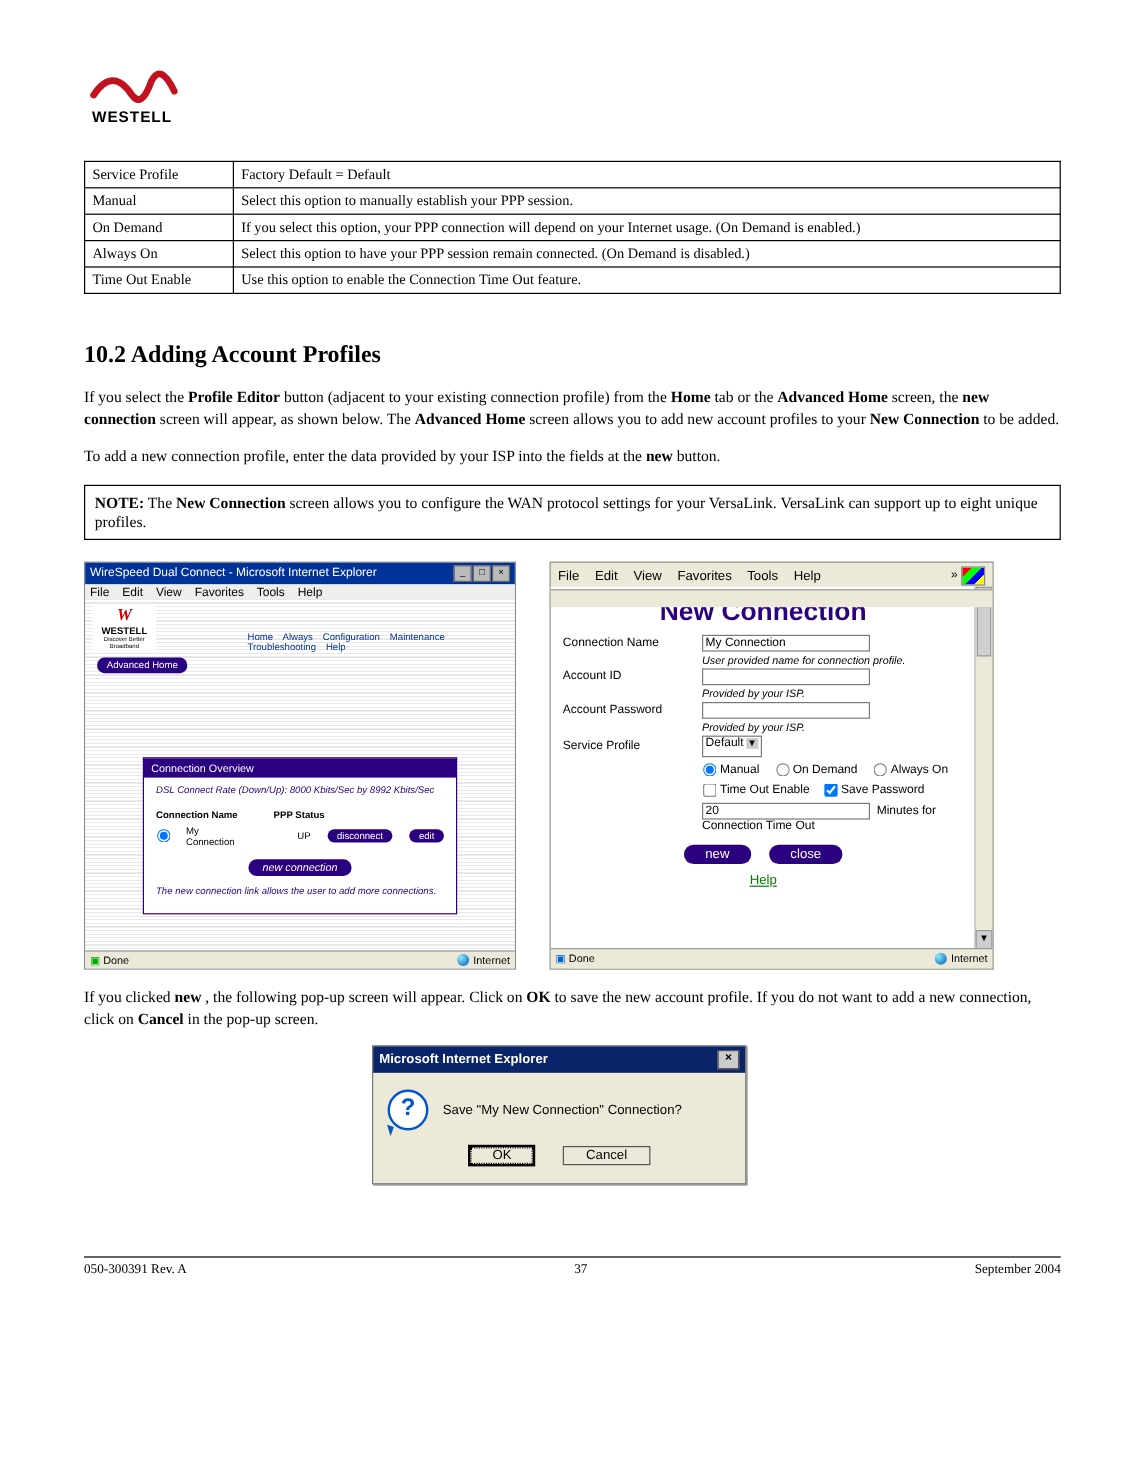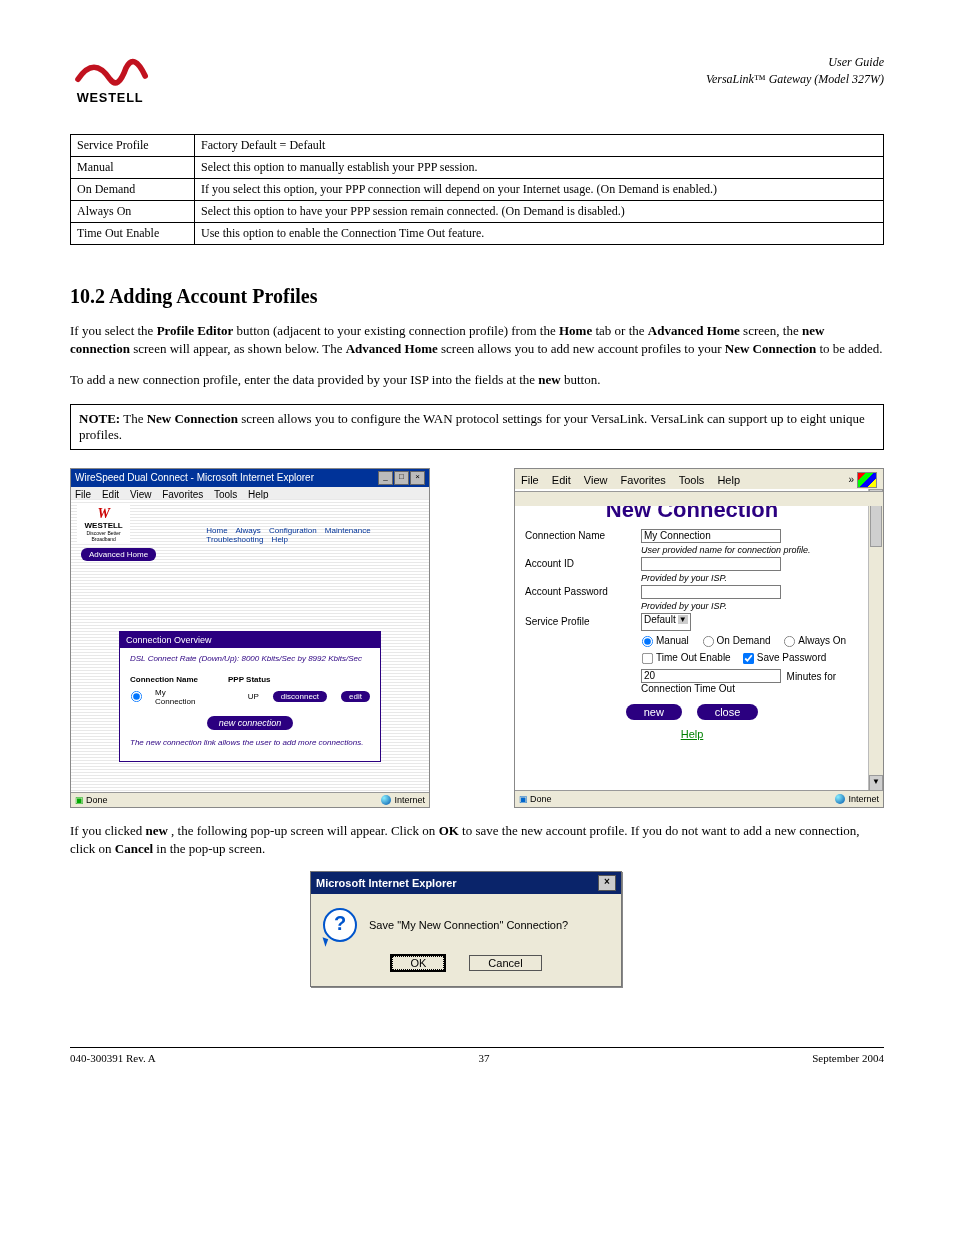--- a/index.html
+++ b/index.html
@@ -52,21 +52,20 @@
     border: 1px solid #000;
     padding: 6px 8px;
     margin: 14px 0 18px 0;
     font-size: 13px;
   }
   .screens-row {
     display: flex;
     gap: 28px;
     margin-bottom: 14px;
     align-items: flex-start;
-    justify-content: space-between;
   }
   .screen {
     border: 1px solid #888;
     font-family: Tahoma, Arial, sans-serif;
     font-size: 10px;
     background: #fff;
     box-sizing: border-box;
   }
   .screen-left { width: 360px; height: 340px; position: relative; }
   .screen-right { width: 370px; height: 340px; position: relative; background:#ece9d8; }
@@ -355,24 +354,20 @@
 <body>
 
 <div class="page">
 
   <div class="header-row">
     <div class="logo-box">
       <svg class="logo-svg" viewBox="0 0 100 70">
         <path d="M10 34 Q30 4 50 34 Q60 48 70 20 Q80 0 94 30" stroke="#c1121f" stroke-width="7" fill="none" stroke-linecap="round"></path>
         <text x="50" y="62" text-anchor="middle" font-family="Arial" font-size="16" font-weight="bold" fill="#000" letter-spacing="1">WESTELL</text>
       </svg>
-    </div>
-    <div class="header-right">
-      <div>User Guide</div>
-      <div>VersaLink™ Gateway (Model 327W)</div>
     </div>
   </div>
 
   <table class="profile-table">
     <tbody>
       <tr>
           <td>Service Profile</td>
           <td>Factory Default = Default</td>
         </tr>
       <tr>
@@ -606,18 +601,18 @@
       </div>
       <div>Save "My New Connection" Connection?</div>
     </div>
     <div class="dlg-btns">
       <button class="default">OK</button>
       <button>Cancel</button>
     </div>
   </div>
 
   <div class="footer">
-    <span>040-300391 Rev. A</span>
+    <span>050-300391 Rev. A</span>
     <span>37</span>
     <span>September 2004</span>
   </div>
 
 </div>
 
 </body></html>

